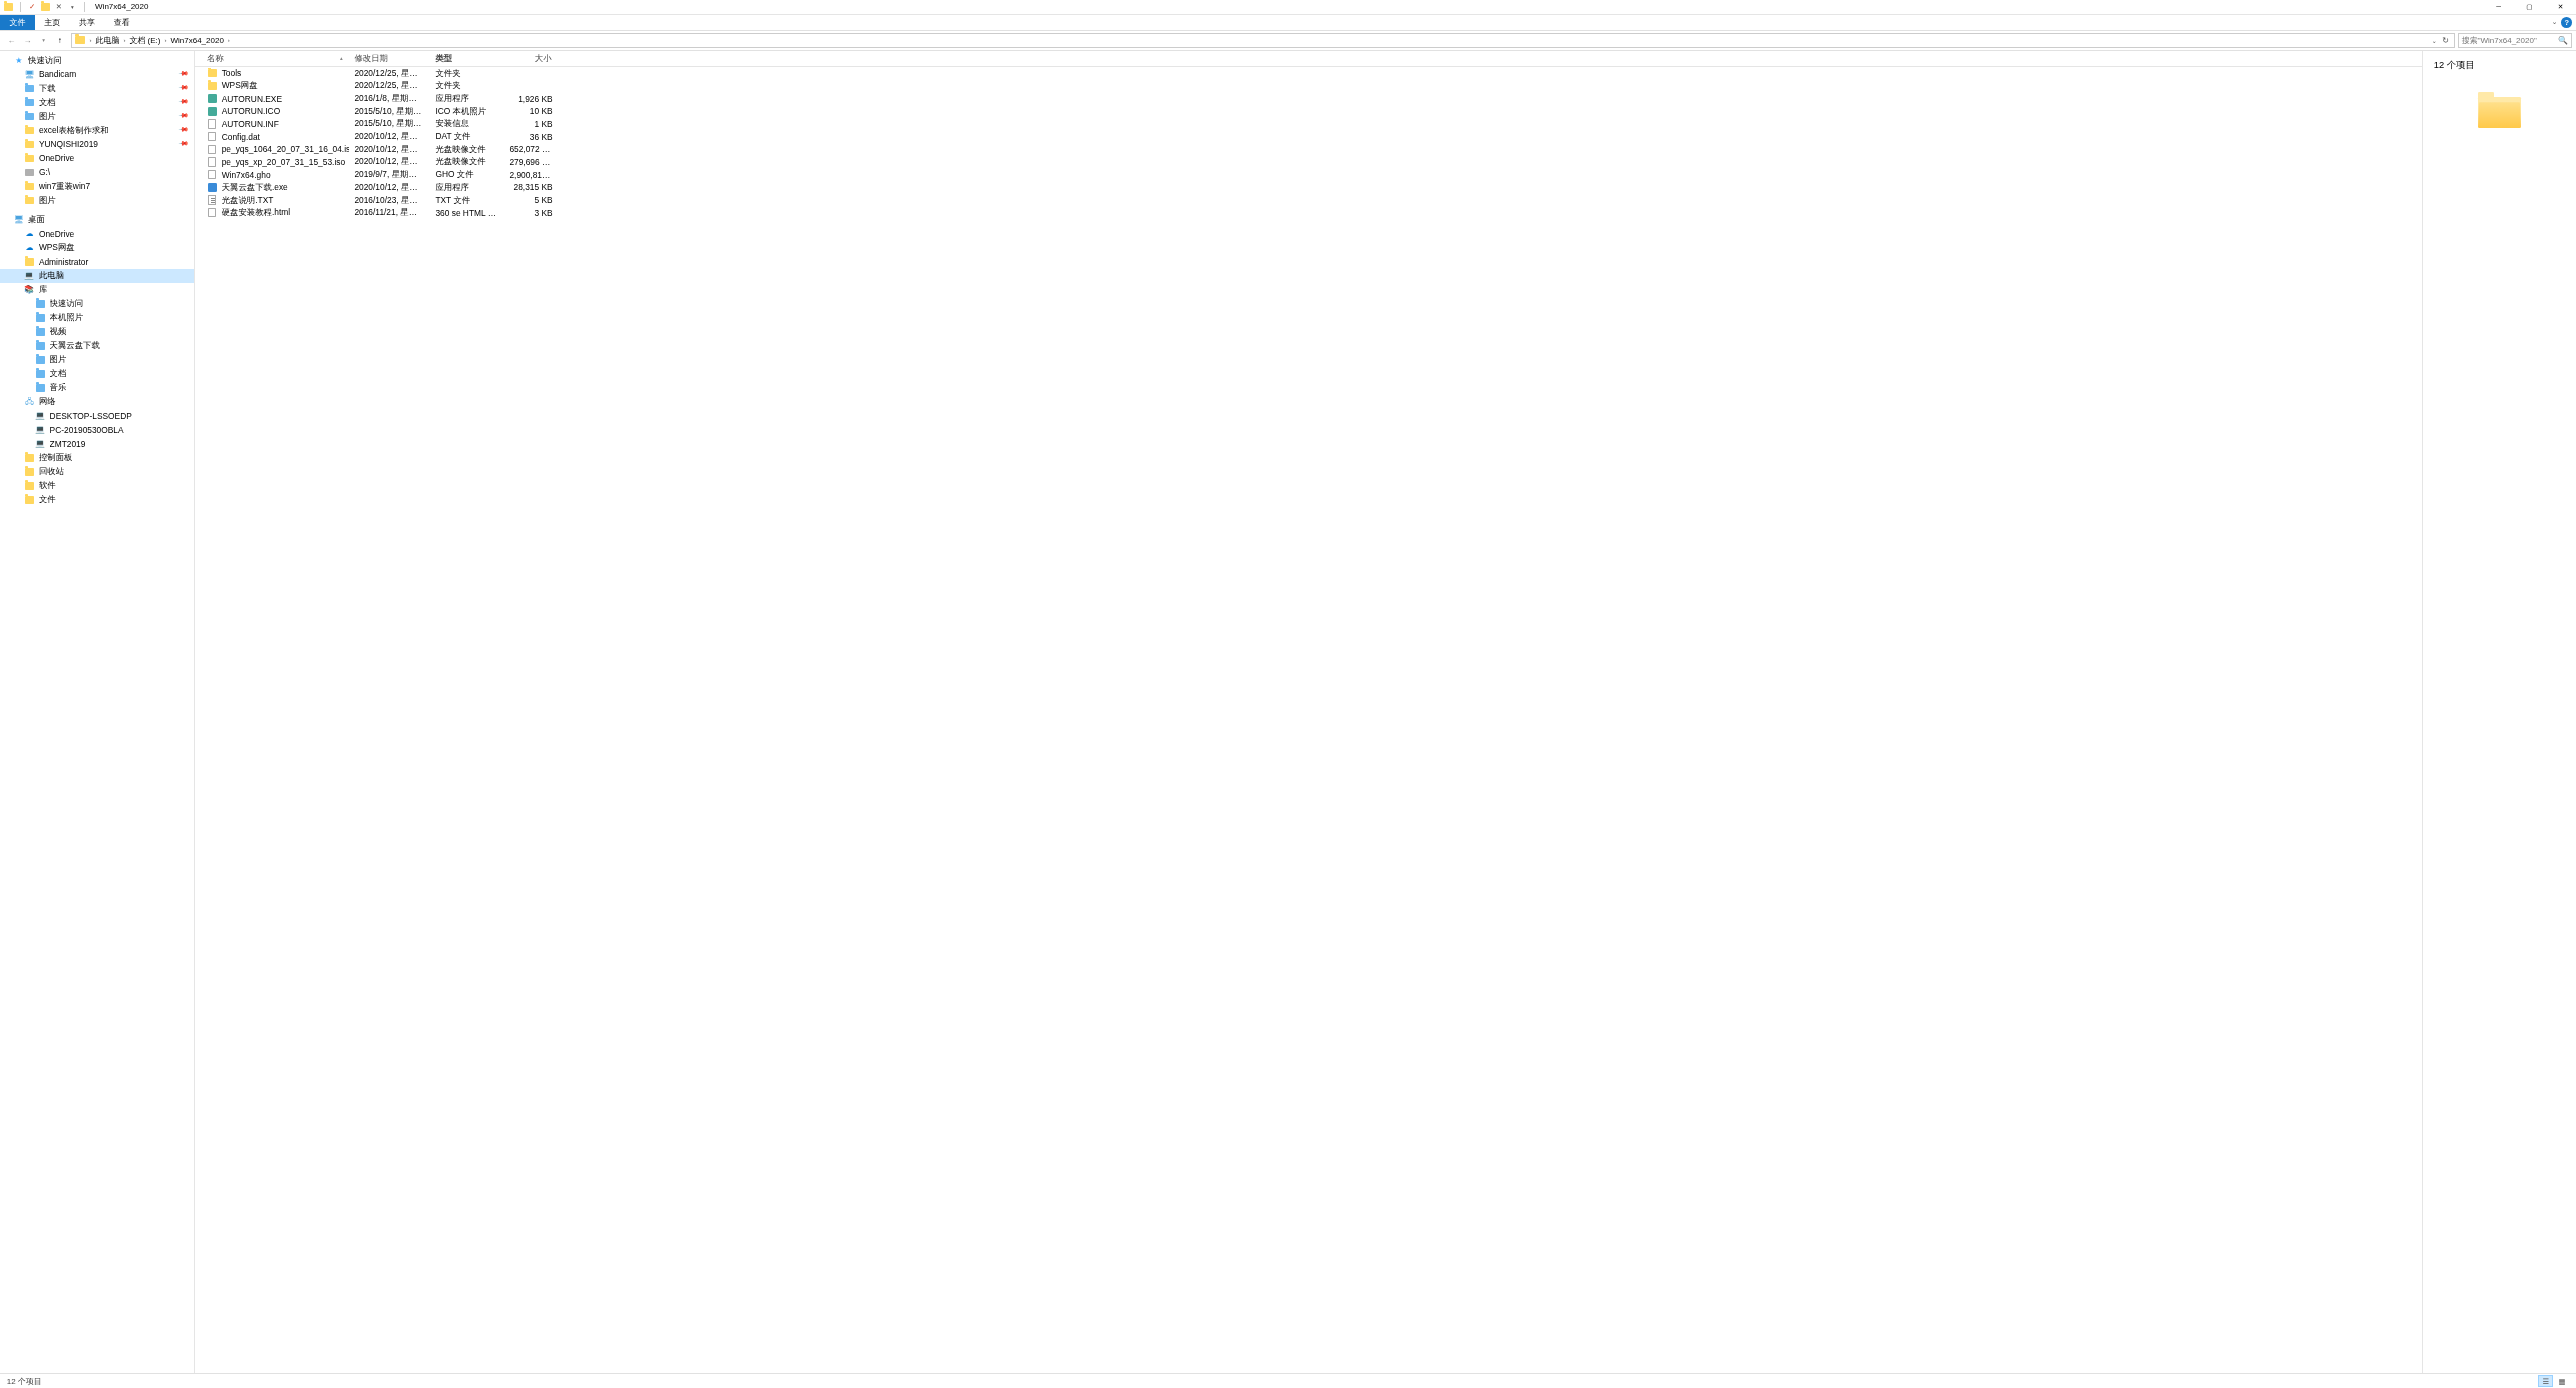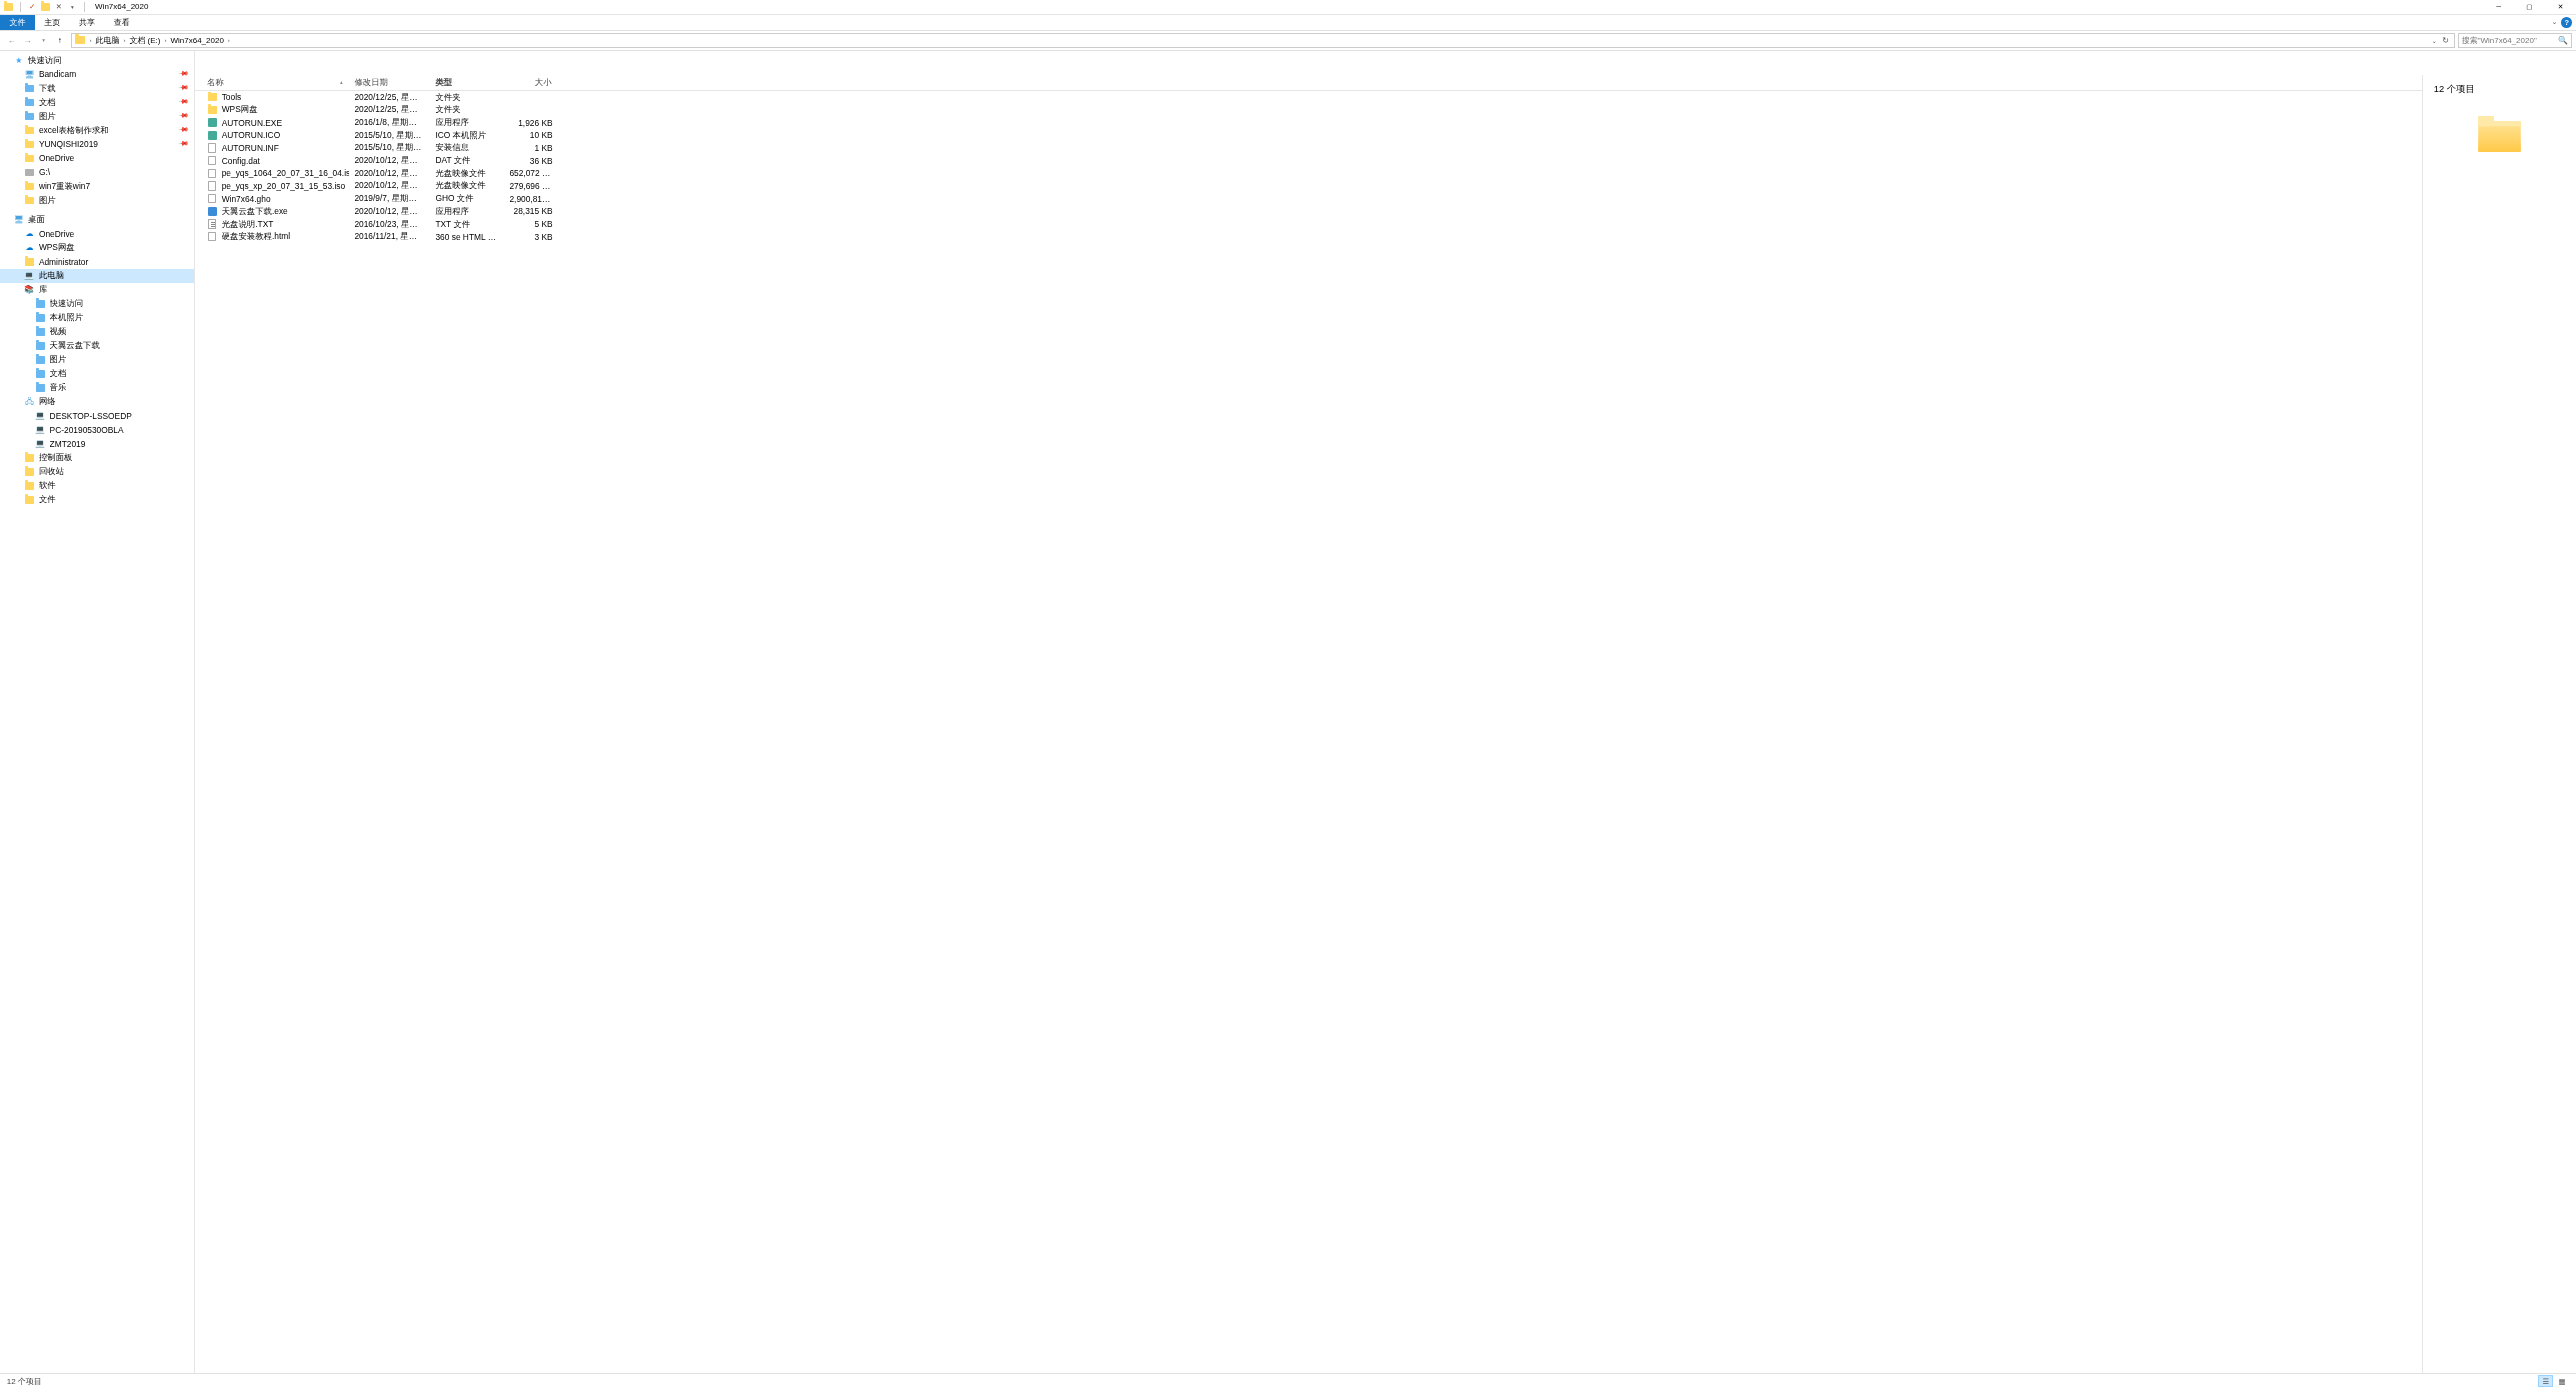--- a/index.html
+++ b/index.html
@@ -60,21 +60,21 @@
 .ic-folder.blue { background: #69b7f0; }
 .ic-folder.blue::before { background: #69b7f0; }
 .ic-desktop { color: #4aa3df; }
 .ic-disk { width: 9.4px; height: 6.7px; background: #b0b0b0; border-radius: 0.7px; }
 .ic-pc { color: #4aa3df; }
 .ic-lib { color: #e8b74a; }
 .ic-net { color: #4aa3df; }
 .ic-cloud { color: #0078d4; }
 
 
-.filearea { flex: 1; display: flex; margin-top: 24px; }
+.filearea { flex: 1; display: flex; }
 .filelist { flex: 1; overflow: auto; font-size: 8.4px; }
 .cols { display: flex; height: 16px; align-items: center; border-bottom: 0.7px solid #e5e5e5; color: #444; position: sticky; top: 0; background: #fff; }
 .col { padding: 0 5.4px; display: flex; align-items: center; height: 100%; border-right: 0.7px solid transparent; }
 .col.name { width: 154px; padding-left: 12px; }
 .col.date { width: 81px; }
 .col.type { width: 74px; font-weight: bold; }
 .col.size { width: 54px; justify-content: flex-end; }
 .col .sort { font-size: 5.4px; color: #888; margin-left: auto; }
 
 .filerow { display: flex; height: 12.7px; align-items: center; cursor: pointer; }

